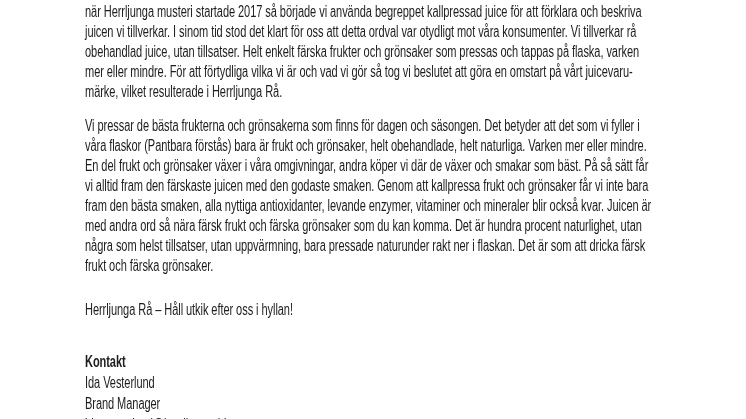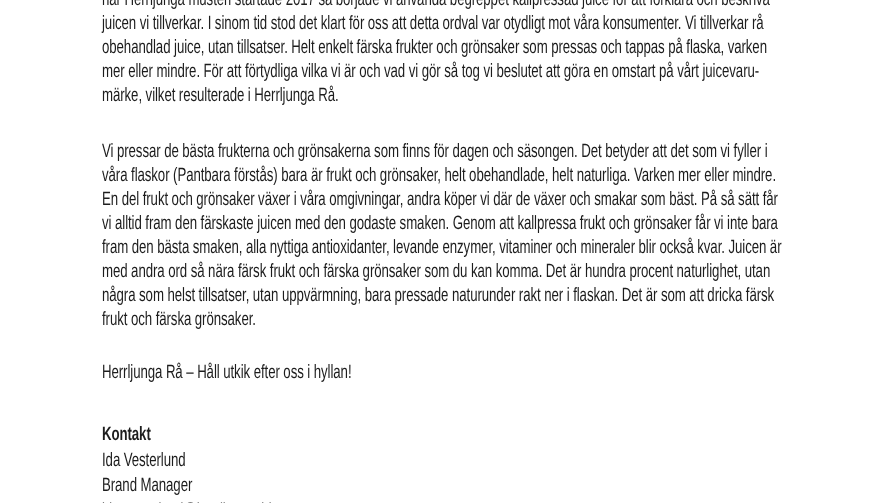--- a/index.html
+++ b/index.html
@@ -3,34 +3,34 @@
 <meta charset="utf-8">
 <style>
   html, body { margin: 0; padding: 0; background: #ffffff; }
   .doc {
     position: relative;
     width: 686px;
     height: 419px;
     background: #ffffff;
     overflow: hidden;
     box-sizing: border-box;
-    padding: 4px 40px 0 85px;
+    padding: 16px 40px 0 85px;
     font-family: "Liberation Sans", sans-serif;
     color: #1d1d1d;
   }
   .line {
     font-size: 16px;
     line-height: 20px;
     white-space: nowrap;
     transform: scaleX(0.69);
     transform-origin: 0 0;
     letter-spacing: -0.1px;
   }
   .clip-top { margin-top: -14px; }        
-  .para2 { margin-top: 27px; }            
+  .para2 { margin-top: 14px; }            
   .tagline { margin-top: 24px; }
   .contact { margin-top: 32px; }
   .contact .line + .line { margin-top: 1px; }
   .bold { font-weight: 700; }
 </style>
 </head>
 <body>
 
 <div class="doc">
 

